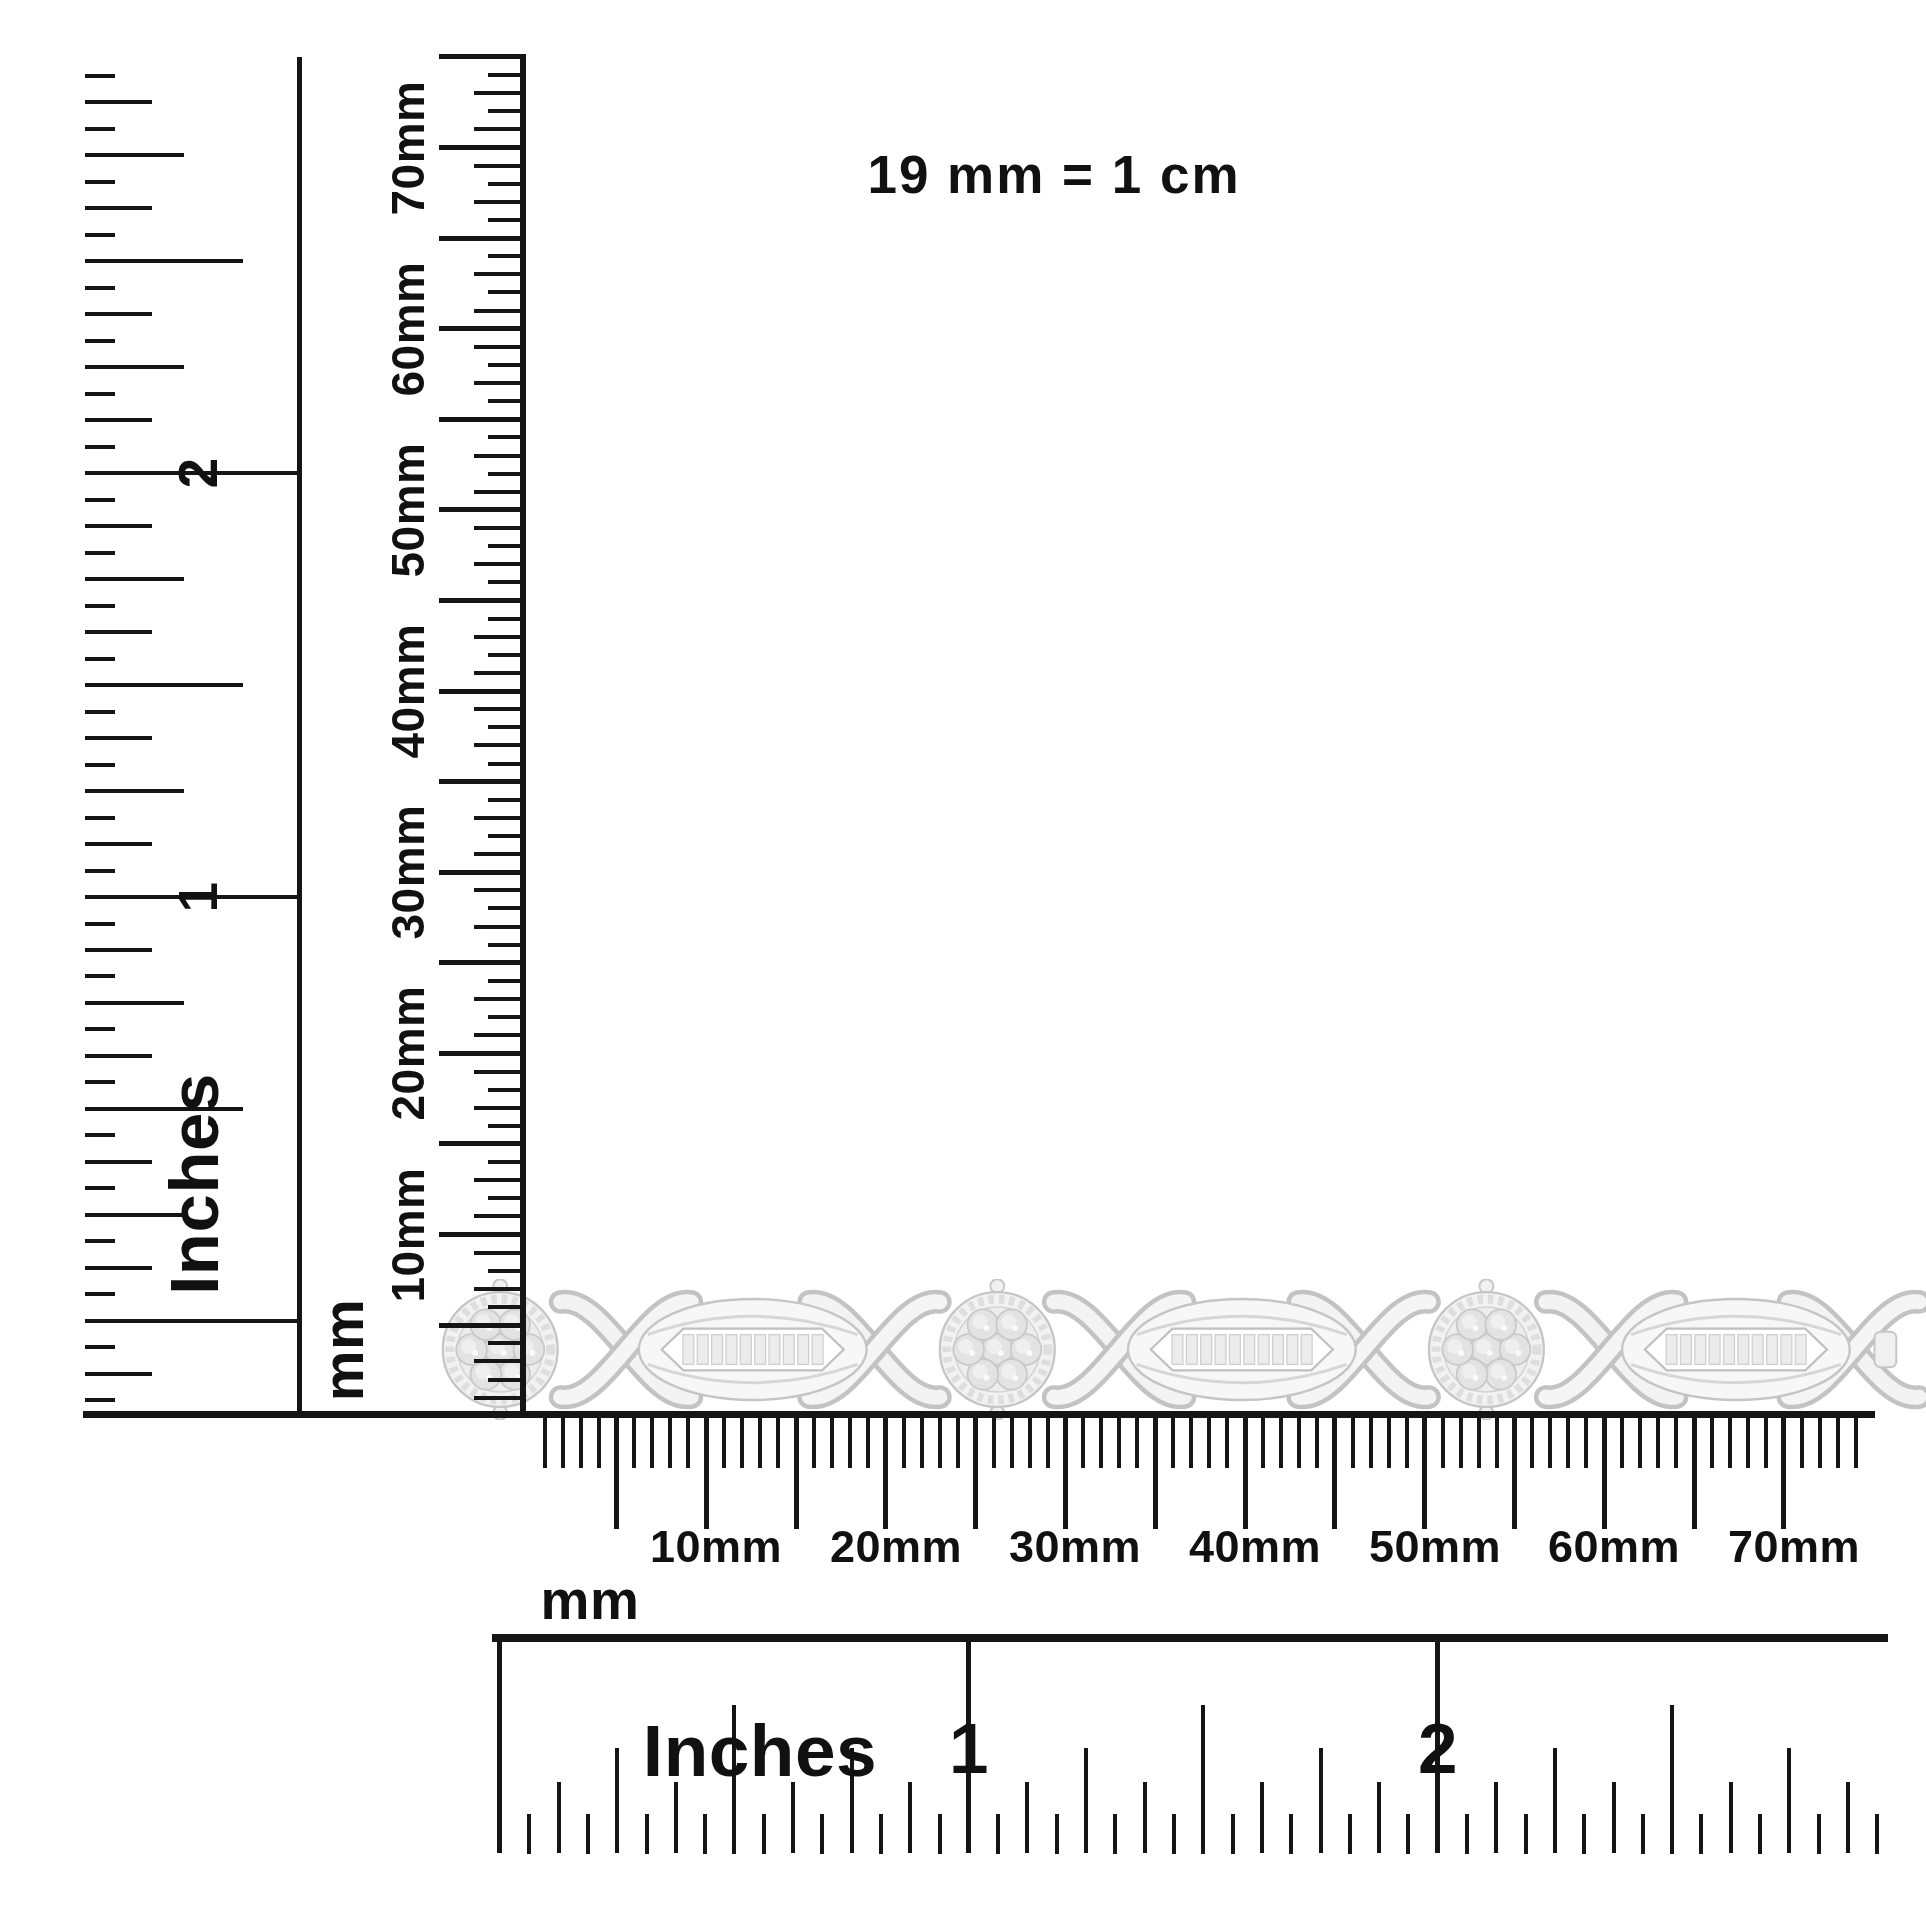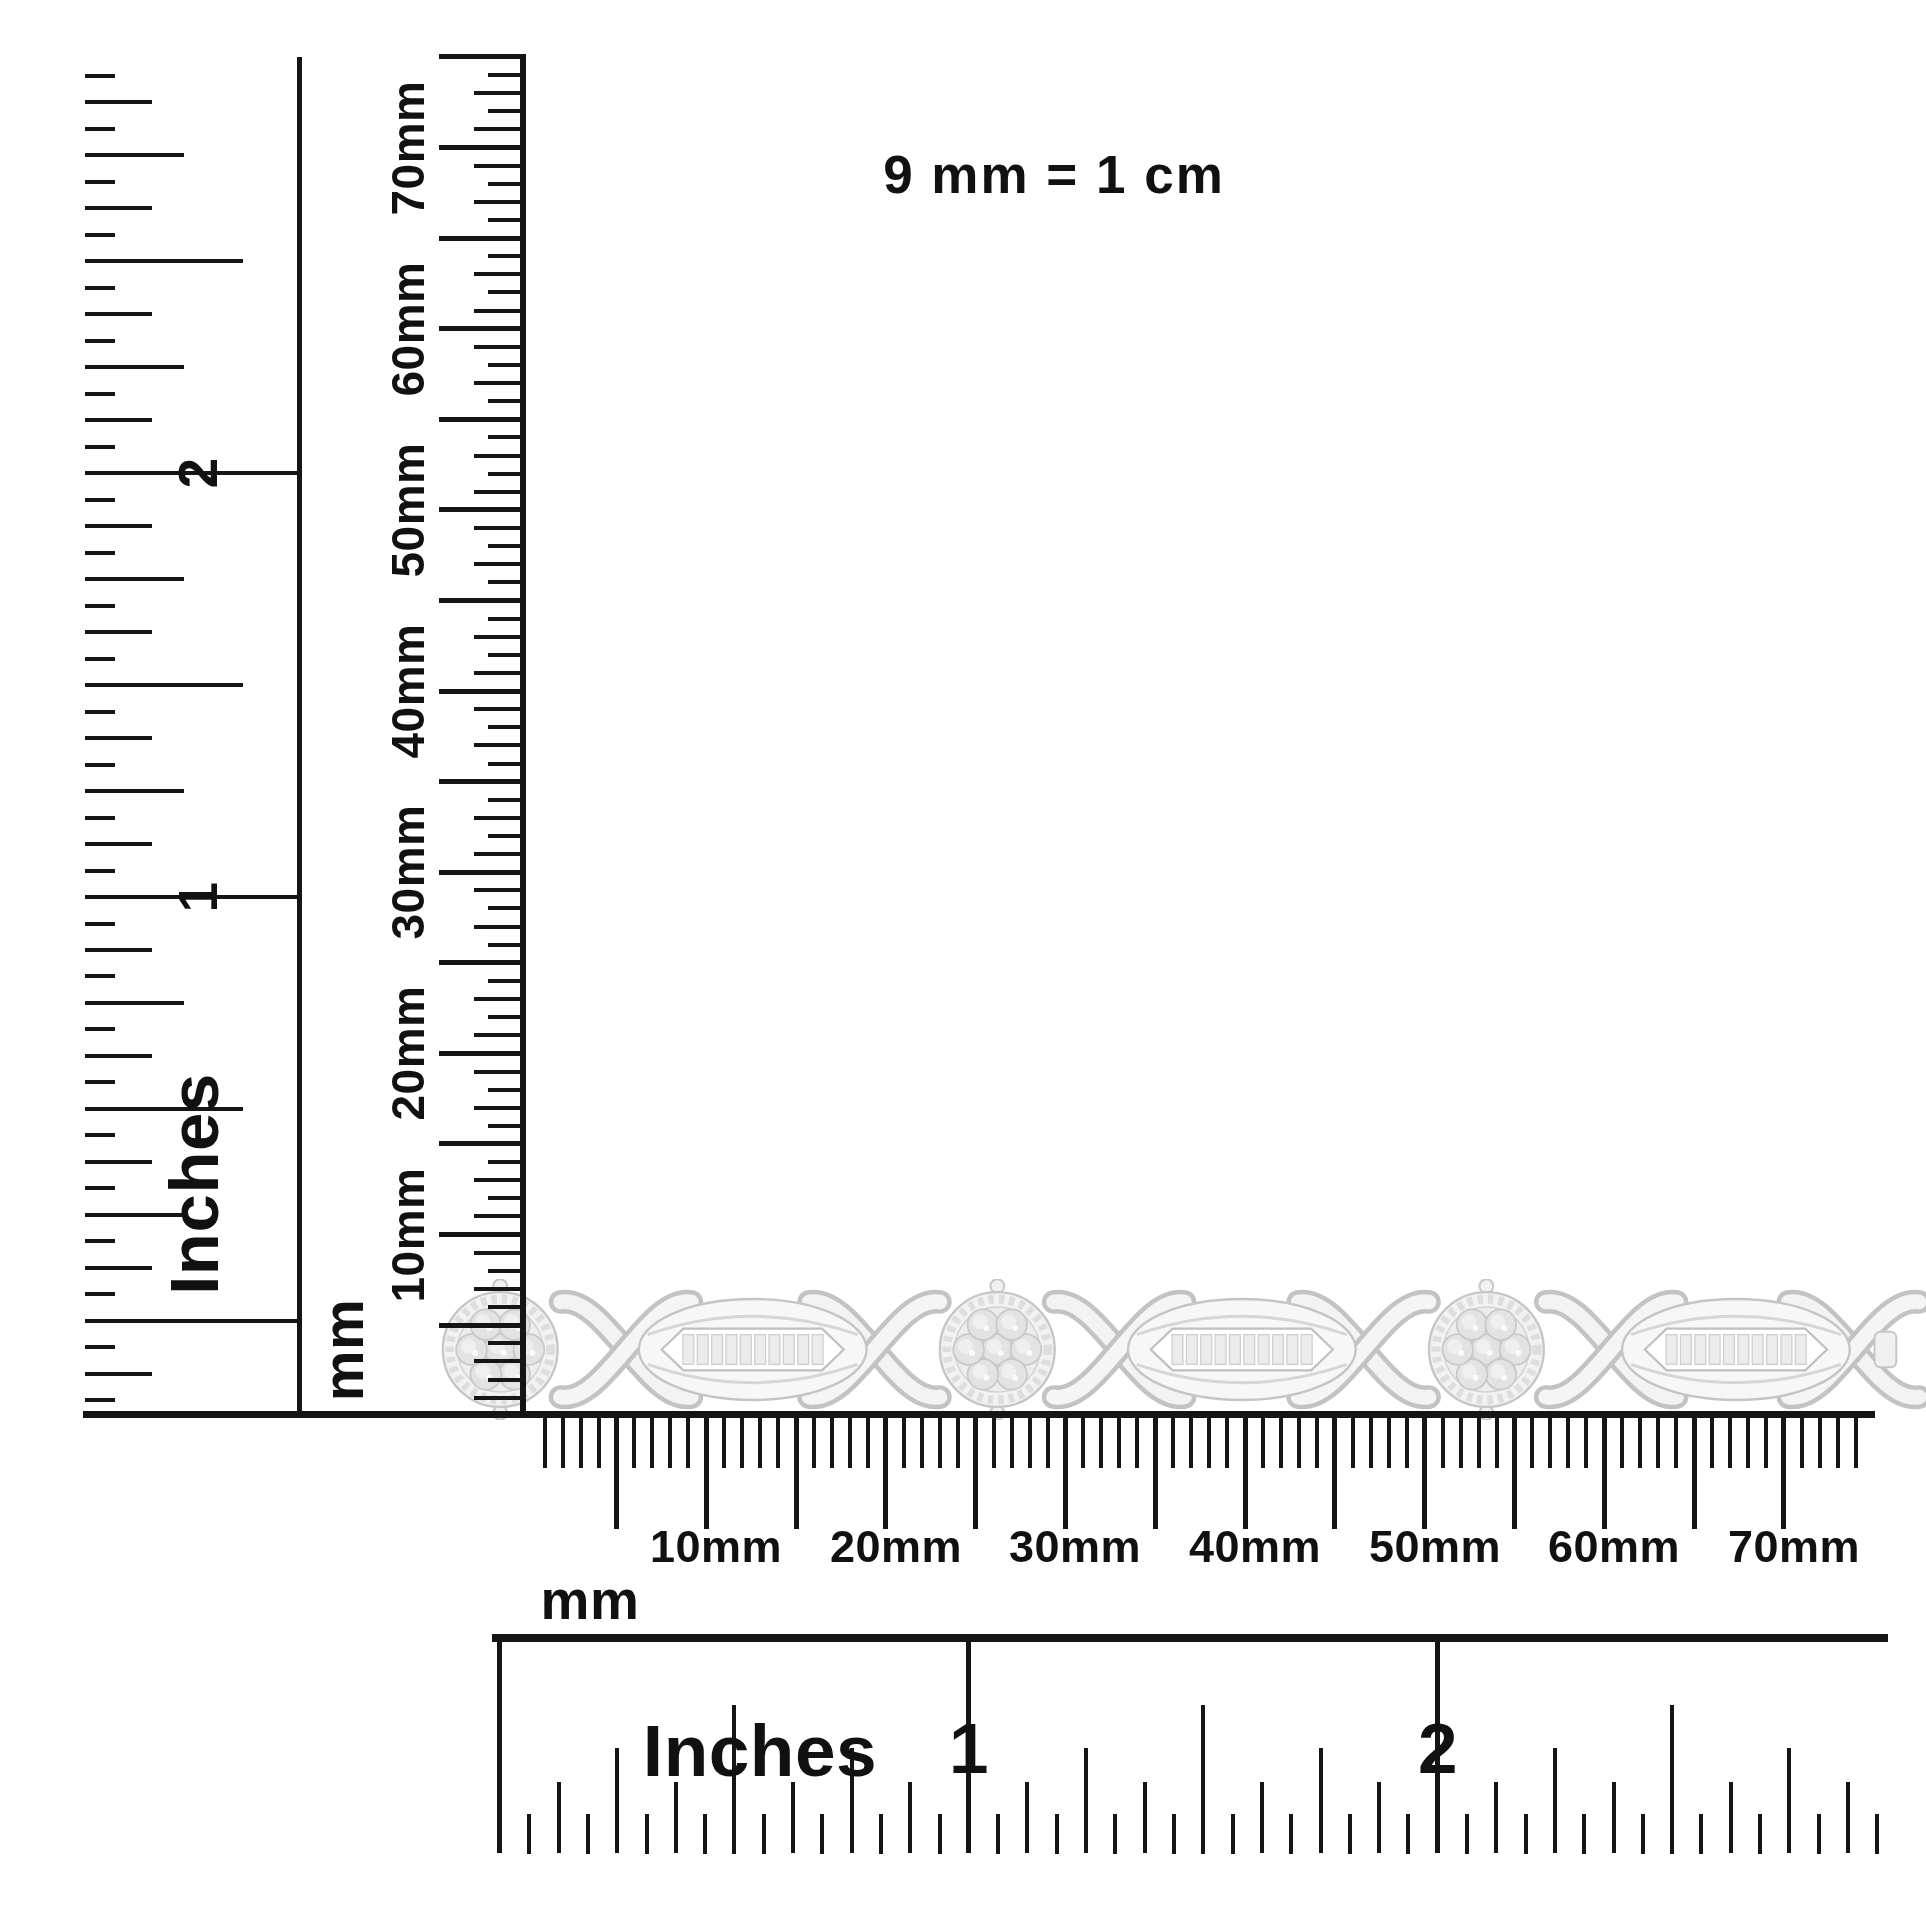--- a/index.html
+++ b/index.html
@@ -79,21 +79,21 @@
     <use href="#xmot" transform="translate(1872,1363)"></use>
     <use href="#oval" transform="translate(760,1363)"></use>
     <use href="#oval" transform="translate(1254,1363)"></use>
     <use href="#oval" transform="translate(1753,1363)"></use>
     <use href="#flower" transform="translate(505,1363)"></use>
     <use href="#flower" transform="translate(1007,1363)"></use>
     <use href="#flower" transform="translate(1501,1363)"></use>
     <rect x="1893" y="1345" width="22" height="36" rx="6" fill="#f0f0f0" stroke="#c6c6c6" stroke-width="2"></rect>
   </svg>
 
-  <div class="note">9 mm = 1 cm</div>
+  <div class="note">19 mm = 1 cm</div>
 
   <div class="spine" style="left:297px;top:57px;width:5px;height:1358px;"></div>
   <div class="spine" style="left:520px;top:54px;width:6px;height:1361px;"></div>
   <div class="spine" style="left:83px;top:1411px;width:1792px;height:7px;"></div>
   <div class="spine" style="left:492px;top:1634px;width:1396px;height:8px;"></div>
 
   <div id="vinch">
       <div class="t" style="left:85px;top:1398px;width:30px;height:4px;"></div>
       <div class="t" style="left:85px;top:1372px;width:67px;height:4px;"></div>
       <div class="t" style="left:85px;top:1345px;width:30px;height:4px;"></div>

